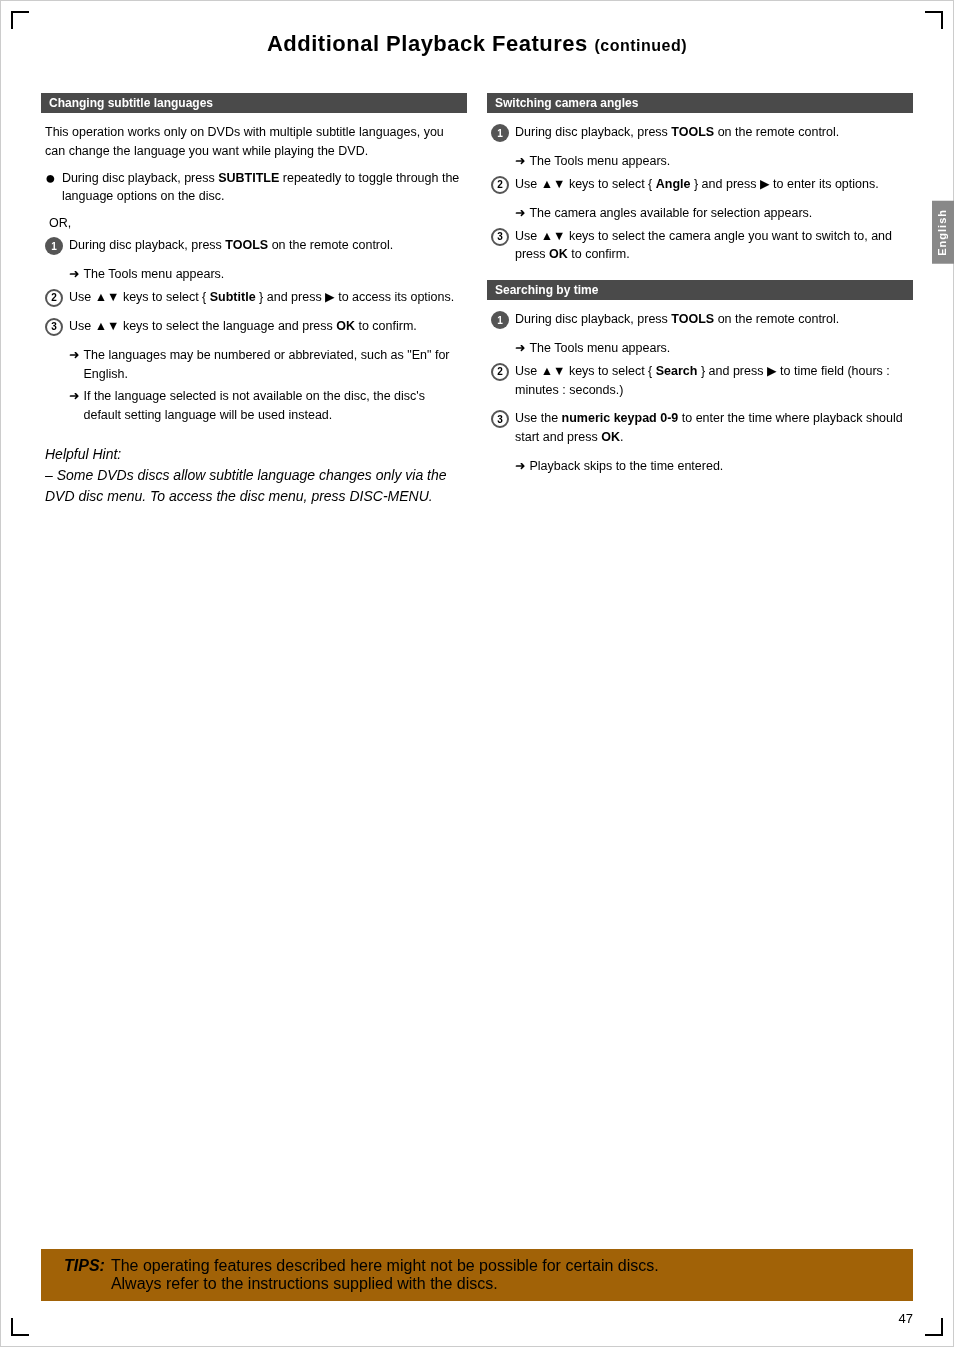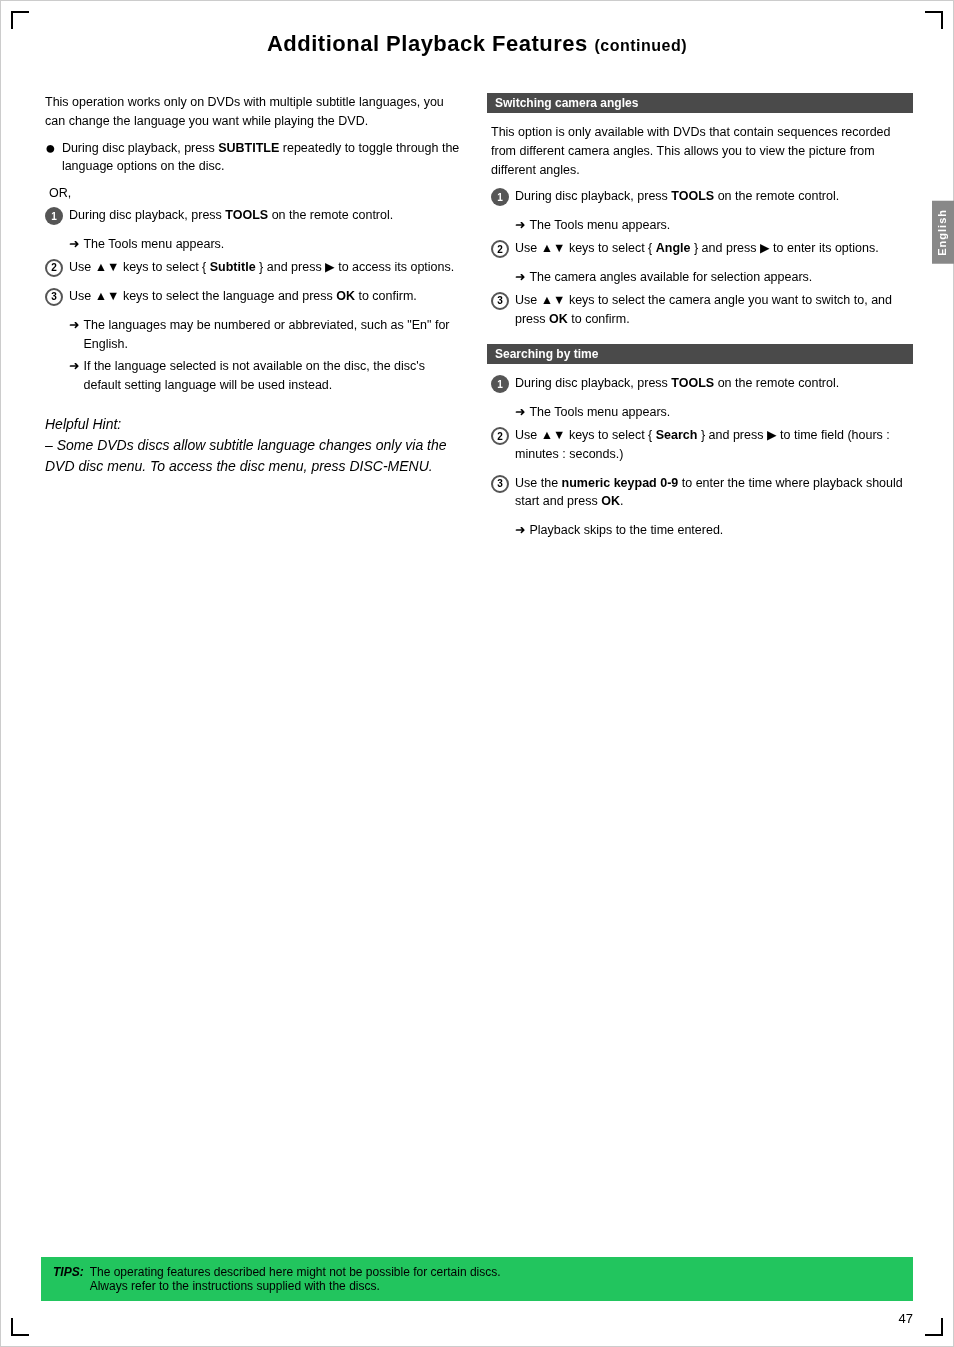--- a/index.html
+++ b/index.html
@@ -165,23 +165,23 @@
       font-style: italic;
       font-weight: normal;
     }
 
     
     .tips-bar {
       position: absolute;
       bottom: 45px;
       left: 40px;
       right: 40px;
-      background: #22c55e;
-      padding: 8px 12px;
-      font-size: 12px;
+      background: #a16207;
+      padding: 8px 23px;
+      font-size: 16px;
       display: flex;
       align-items: flex-start;
       gap: 6px;
     }
     .tips-label {
       font-weight: bold;
       font-style: italic;
       flex-shrink: 0;
     }
 
@@ -207,20 +207,21 @@
 
   <h1 class="page-title">
     <span>Additional Playback Features</span>
     <span class="continued">(continued)</span>
   </h1>
 
   <div class="two-col">
 
     <div class="col-left">
 
+      <div class="section-header">Changing subtitle languages</div>
       <div class="section-body">
         <p>This operation works only on DVDs with multiple subtitle languages, you can change the language you want while playing the DVD.</p>
 
         <div class="bullet-item">
           <span class="bullet-dot">●</span>
           <span>
             During disc playback, press <strong>SUBTITLE</strong> repeatedly to toggle through the language options on the disc.
           </span>
         </div>
 
@@ -263,21 +264,20 @@
           <span class="hint-title">Helpful Hint:</span><br>
           <span>– Some DVDs discs allow subtitle language changes only via the DVD disc menu. To access the disc menu, press DISC-MENU.</span>
         </div>
       </div>
     </div>
 
     <div class="col-right">
 
       <div class="section-header">Switching camera angles</div>
       <div class="section-body">
-        <p>This option is only available with DVDs that contain sequences recorded from different camera angles. This allows you to view the picture from different angles.</p>
 
         <div class="numbered-item">
           <span class="circle-num">1</span>
           <span>
             During disc playback, press <strong>TOOLS</strong> on the remote control.
           </span>
         </div>
         <div class="arrow-item">
           <span class="arrow-sym">➜</span>
           <span>The Tools menu appears.</span>

